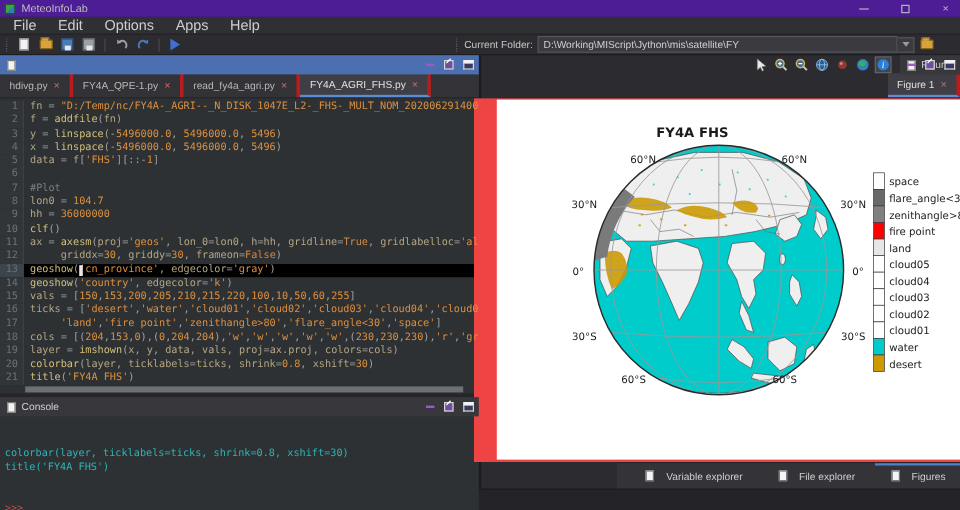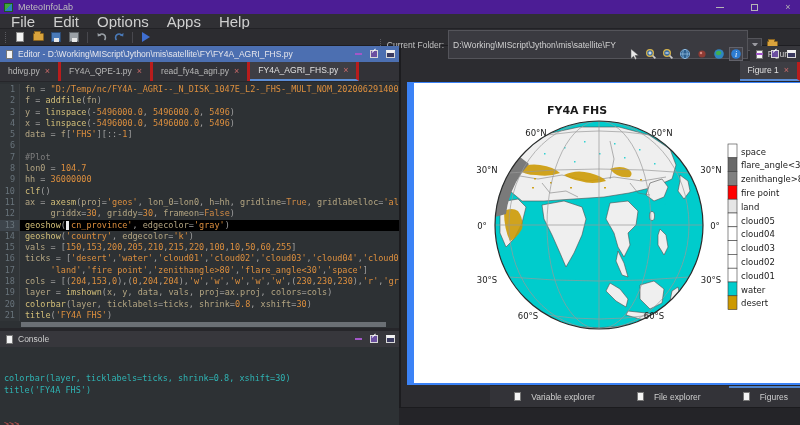--- a/index.html
+++ b/index.html
@@ -10,40 +10,40 @@
   #titlebar { height:14px; background:#4c1d95; display:flex; align-items:center;
     font-size:9px; color:#bdbdbd; padding-left:4px; position:relative; }
   #app-icon { width:9px; height:9px; margin-right:5px; display:inline-block;
     background:linear-gradient(135deg,#3fa63f 0 50%, #2e7fc0 50% 100%); border:1px solid #1c5a1c; }
   #win-controls { position:absolute; right:6px; top:2px; display:flex; gap:22px; align-items:center; }
   .win-btn { width:12px; height:10px; display:flex; align-items:center; justify-content:center; color:#b5b5b5; font-size:9px; }
   .win-min-glyph { width:8px; height:1px; background:#b5b5b5; display:inline-block; }
   .win-restore-glyph { width:7px; height:7px; border:1px solid #b5b5b5; display:inline-block; }
 
   #menubar { height:15px; background:#303034; display:flex; align-items:center;
-    font-size:15px; padding-left:2px; border-bottom:1px solid #222226; }
+    font-size:12px; padding-left:2px; border-bottom:1px solid #222226; }
   .menu-item { padding:1px 9px; color:#cfcfcf; }
 
   #toolbar { height:17px; background:#2c2c30; display:flex; align-items:center;
     border-bottom:1px solid #1e1e22; padding-left:2px; position:relative; }
   .grip { width:3px; height:11px; margin:0 3px; border-left:1px dotted #5a5a60; }
   .tb-icon { width:14px; height:13px; margin:0 2px; display:flex; align-items:center; justify-content:center; }
   .tb-sep { width:1px; height:11px; background:#48484e; margin:0 4px; }
   .icon-newfile { width:8px; height:10px; background:#f2f2f2; border:1px solid #888; }
   .icon-folder  { width:11px; height:8px; background:#d9a33c; border:1px solid #8a6420; border-radius:1px; position:relative; }
   .icon-folder:before { content:""; position:absolute; top:-3px; left:0; width:5px; height:2px; background:#d9a33c; border:1px solid #8a6420; border-bottom:none; }
   .icon-floppy { width:10px; height:10px; background:#4a7ab8; border:1px solid #2c4b74; position:relative; }
   .icon-floppy:before { content:""; position:absolute; left:2px; top:5px; width:5px; height:4px; background:#e8e8e8; }
   .icon-floppy.gray { background:#9aa0a6; border-color:#5e6368; }
   .icon-run { width:0; height:0; border-left:8px solid #3f6fd1; border-top:5px solid transparent; border-bottom:5px solid transparent; }
 
   #current-folder { position:absolute; right:22px; top:1px; display:flex; align-items:center; font-size:8.5px; }
   #cf-grip { width:3px; height:11px; border-left:1px dotted #5a5a60; margin-right:4px; }
   #cf-label { color:#c4c4c4; margin-right:4px; }
-  #cf-field { width:300px; height:29px; background:#3a3a40; border:1px solid #54545a;
+  #cf-field { width:300px; height:14px; background:#3a3a40; border:1px solid #54545a;
     color:#d0d0d0; display:flex; align-items:center; padding:0 4px; font-size:8.5px; }
   #cf-arrow { width:14px; height:13px; background:#3a3a40; border:1px solid #54545a; border-left:none;
     display:flex; align-items:center; justify-content:center; }
   #cf-arrow:after { content:""; width:0; height:0; border-left:3px solid transparent; border-right:3px solid transparent; border-top:4px solid #9a9aa0; }
   #cf-folder-icon { margin-left:5px; }
 
   
   #main { display:flex; height:361px; }
   #left-col { width:401px; flex:0 0 401px; display:flex; flex-direction:column; border-right:2px solid #1c1c1f; }
   #right-col { flex:1; display:flex; flex-direction:column; background:#2c2c30; min-width:0;align-items:flex-end; }
@@ -83,23 +83,23 @@
   #console-panel { flex:1; display:flex; flex-direction:column; background:#2d3134; border-top:3px solid #26262a; }
   #console-body { flex:1; font-family:"DejaVu Sans Mono", monospace; font-size:8.5px; line-height:11.5px; padding:3px 0 0 4px; white-space:pre; }
   .console-line { color:#2fb3b3; }
   #console-prompt { color:#c0504d; }
 
   
   .fig-tools { position:absolute; right:4px; top:1px; display:flex; gap:3px; align-items:center; }
   .fig-tool { width:14px; height:14px; display:flex; align-items:center; justify-content:center; }
   .fig-tool.selected { background:#43434b; border:1px solid #62626a; }
   .fig-win-icons { display:flex; gap:6px; align-items:center; margin-left:8px; }
-  #canvas-wrap { flex:1; padding:1px 0 0 7px; background:#3b82f6; min-height:0;margin-left:16px; }
+  #canvas-wrap { flex:1; padding:1px 0 0 19px; background:#ef4444; min-height:0;margin-left:16px; }
   #figure-canvas { background:#ffffff; display:block; }
-  #bottom-tabs { height:22px; background:#333338; display:flex; align-items:center; padding-left:10px; font-size:8.5px; gap:16px; border-top:1px solid #26262a; }
+  #bottom-tabs { height:22px; background:#333338; display:flex; align-items:center; padding-left:10px; font-size:8.5px; gap:4px; border-top:1px solid #26262a; }
   .btab { height:22px; display:flex; align-items:center; gap:5px; padding:0 12px; color:#cfcfcf; }
   .btab.active { box-shadow: inset 0 2px 0 #4e82cc; }
 
   #statusstrip { height:18px; background:#242428; border-top:1px solid #1b1b1e; }
 </style>
 </head>
 <body>
 
 <div id="titlebar">
   <span id="app-icon"></span>
@@ -163,21 +163,20 @@
     <span id="cf-folder-icon" class="icon-folder"></span>
   </div>
 </div>
 
 <div id="main">
 
   <div id="left-col">
     <div id="editor-panel">
       <div class="panel-header ph-blue">
         <span class="doc-icon"></span>
-        <span>Editor - D:\Working\MIScript\Jython\mis\satellite\FY\FY4A_AGRI_FHS.py</span>
         <div class="ph-icons">
           <span class="mini-icon">
               <span class="g-min"></span>
             </span>
           <span class="mini-icon">
               <span class="g-ext"></span>
             </span>
           <span class="mini-icon">
               <span class="g-max"></span>
             </span>

